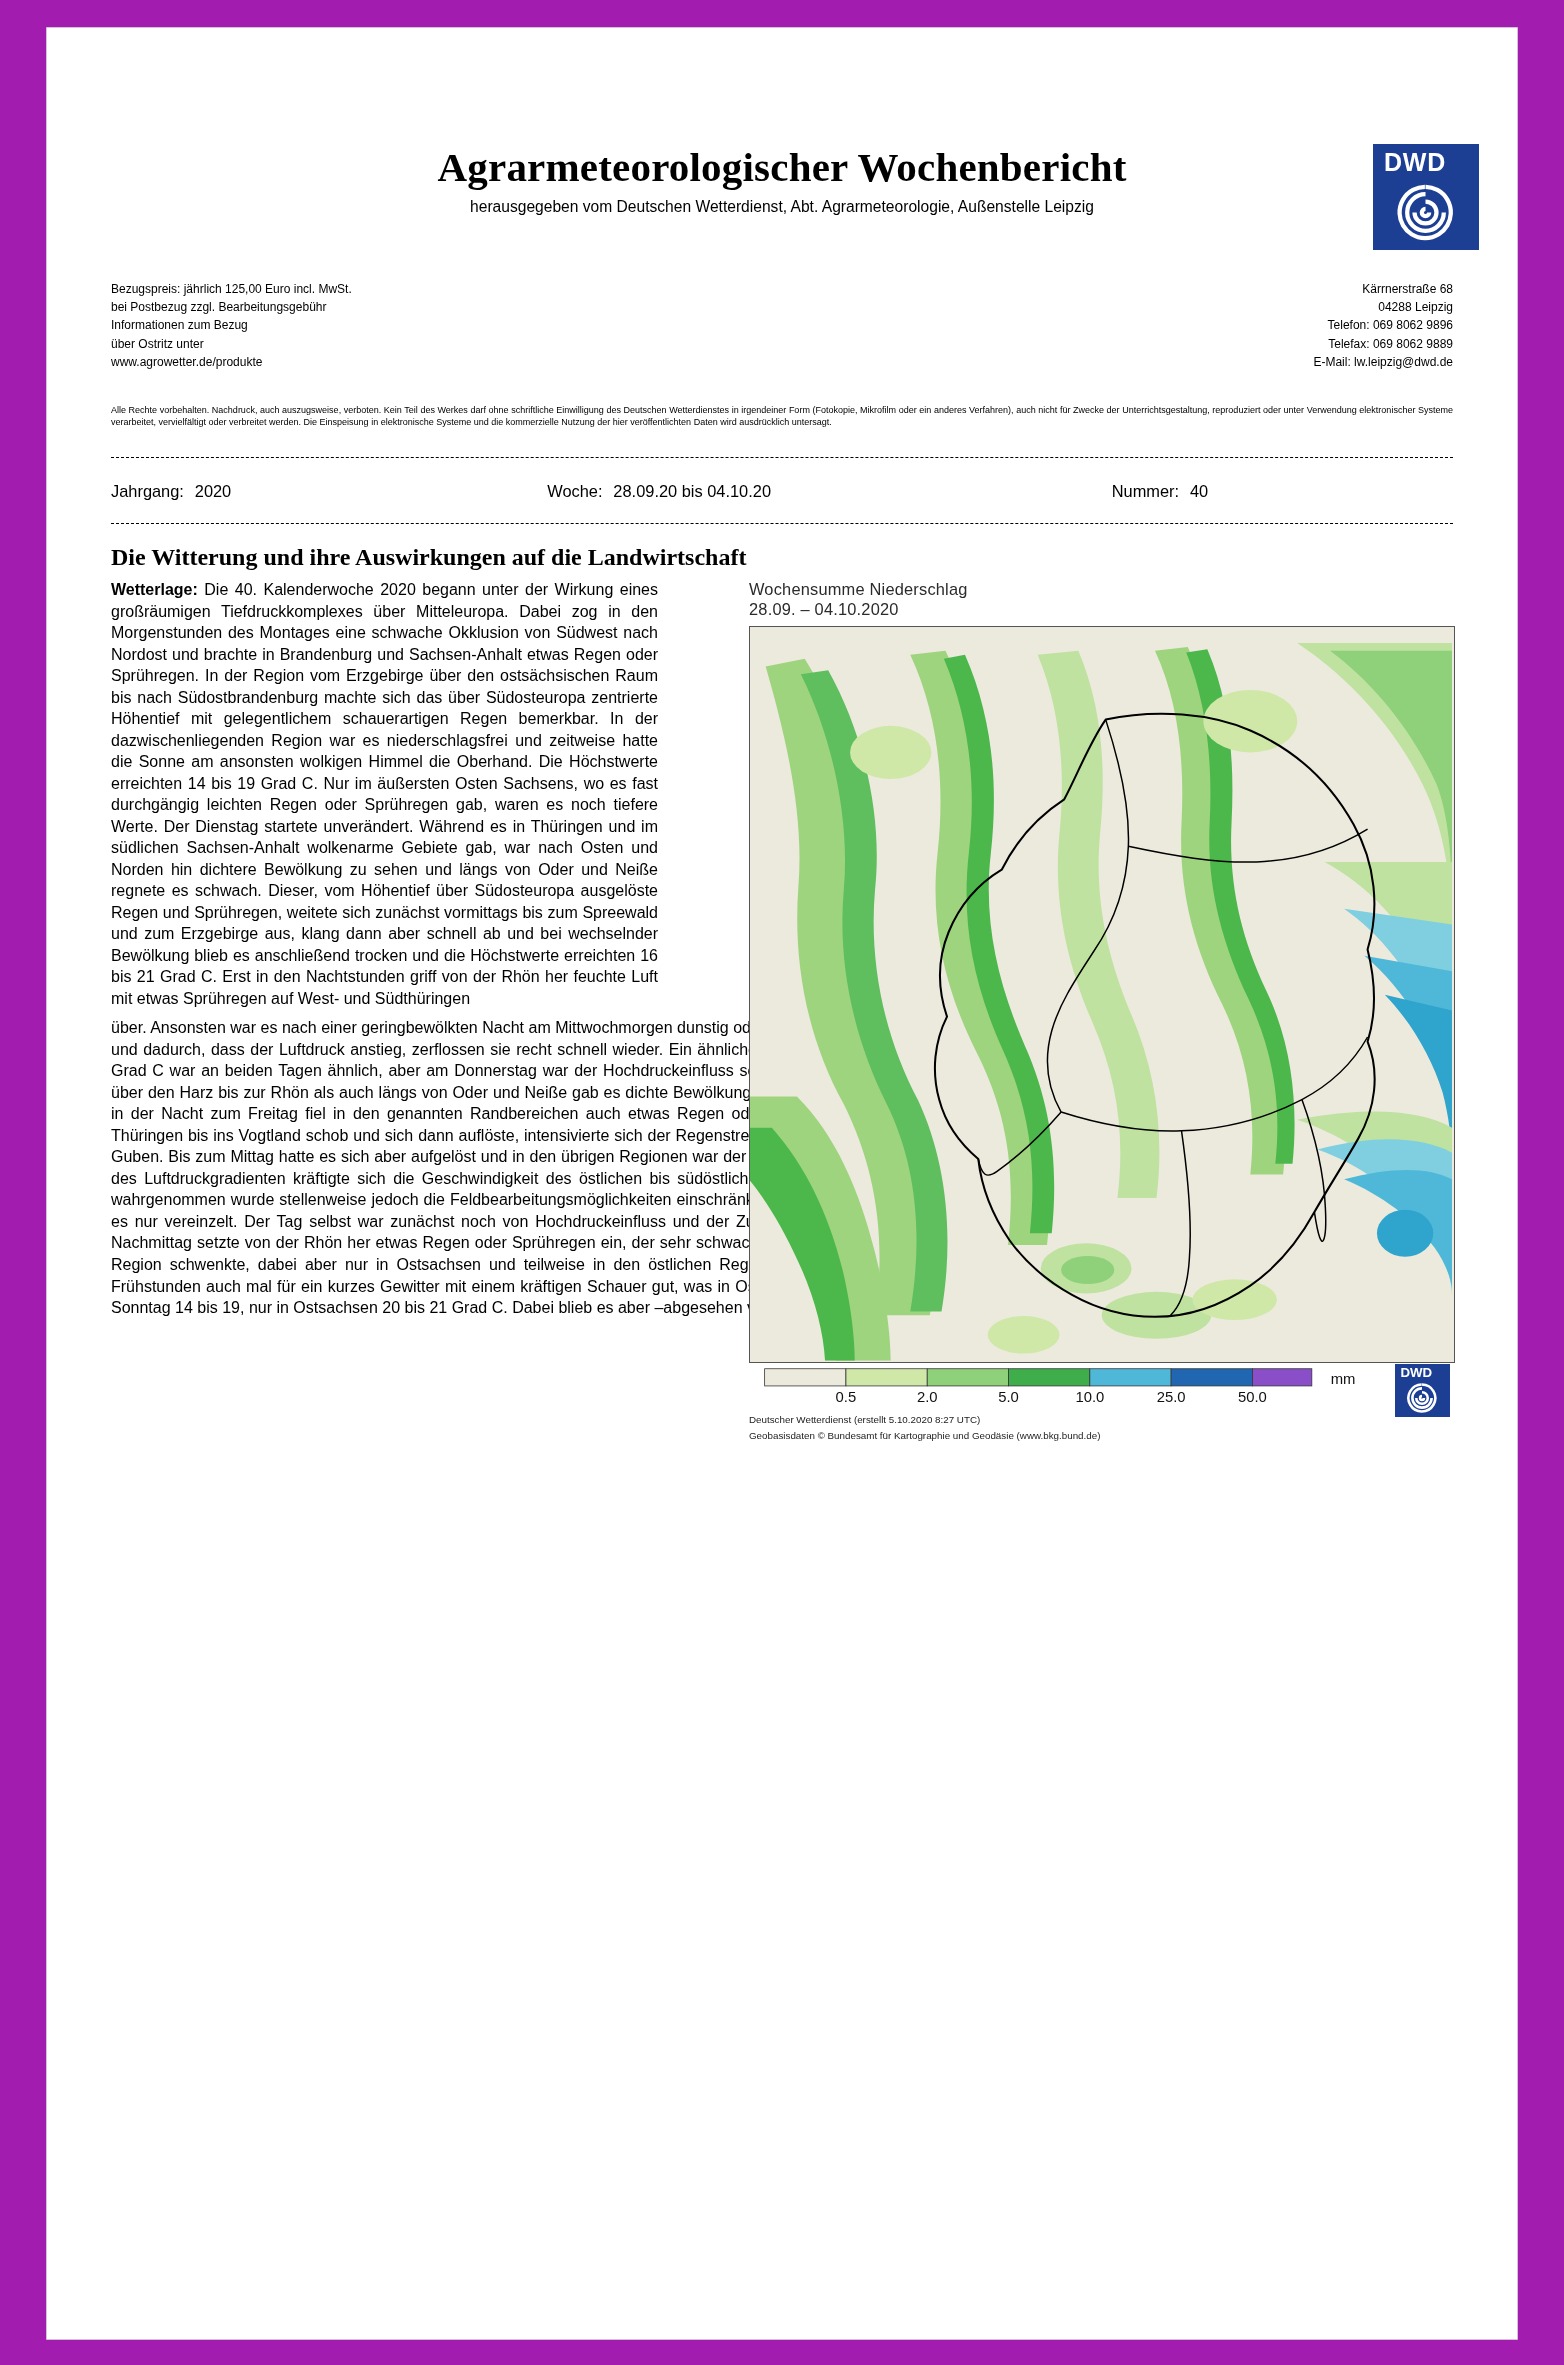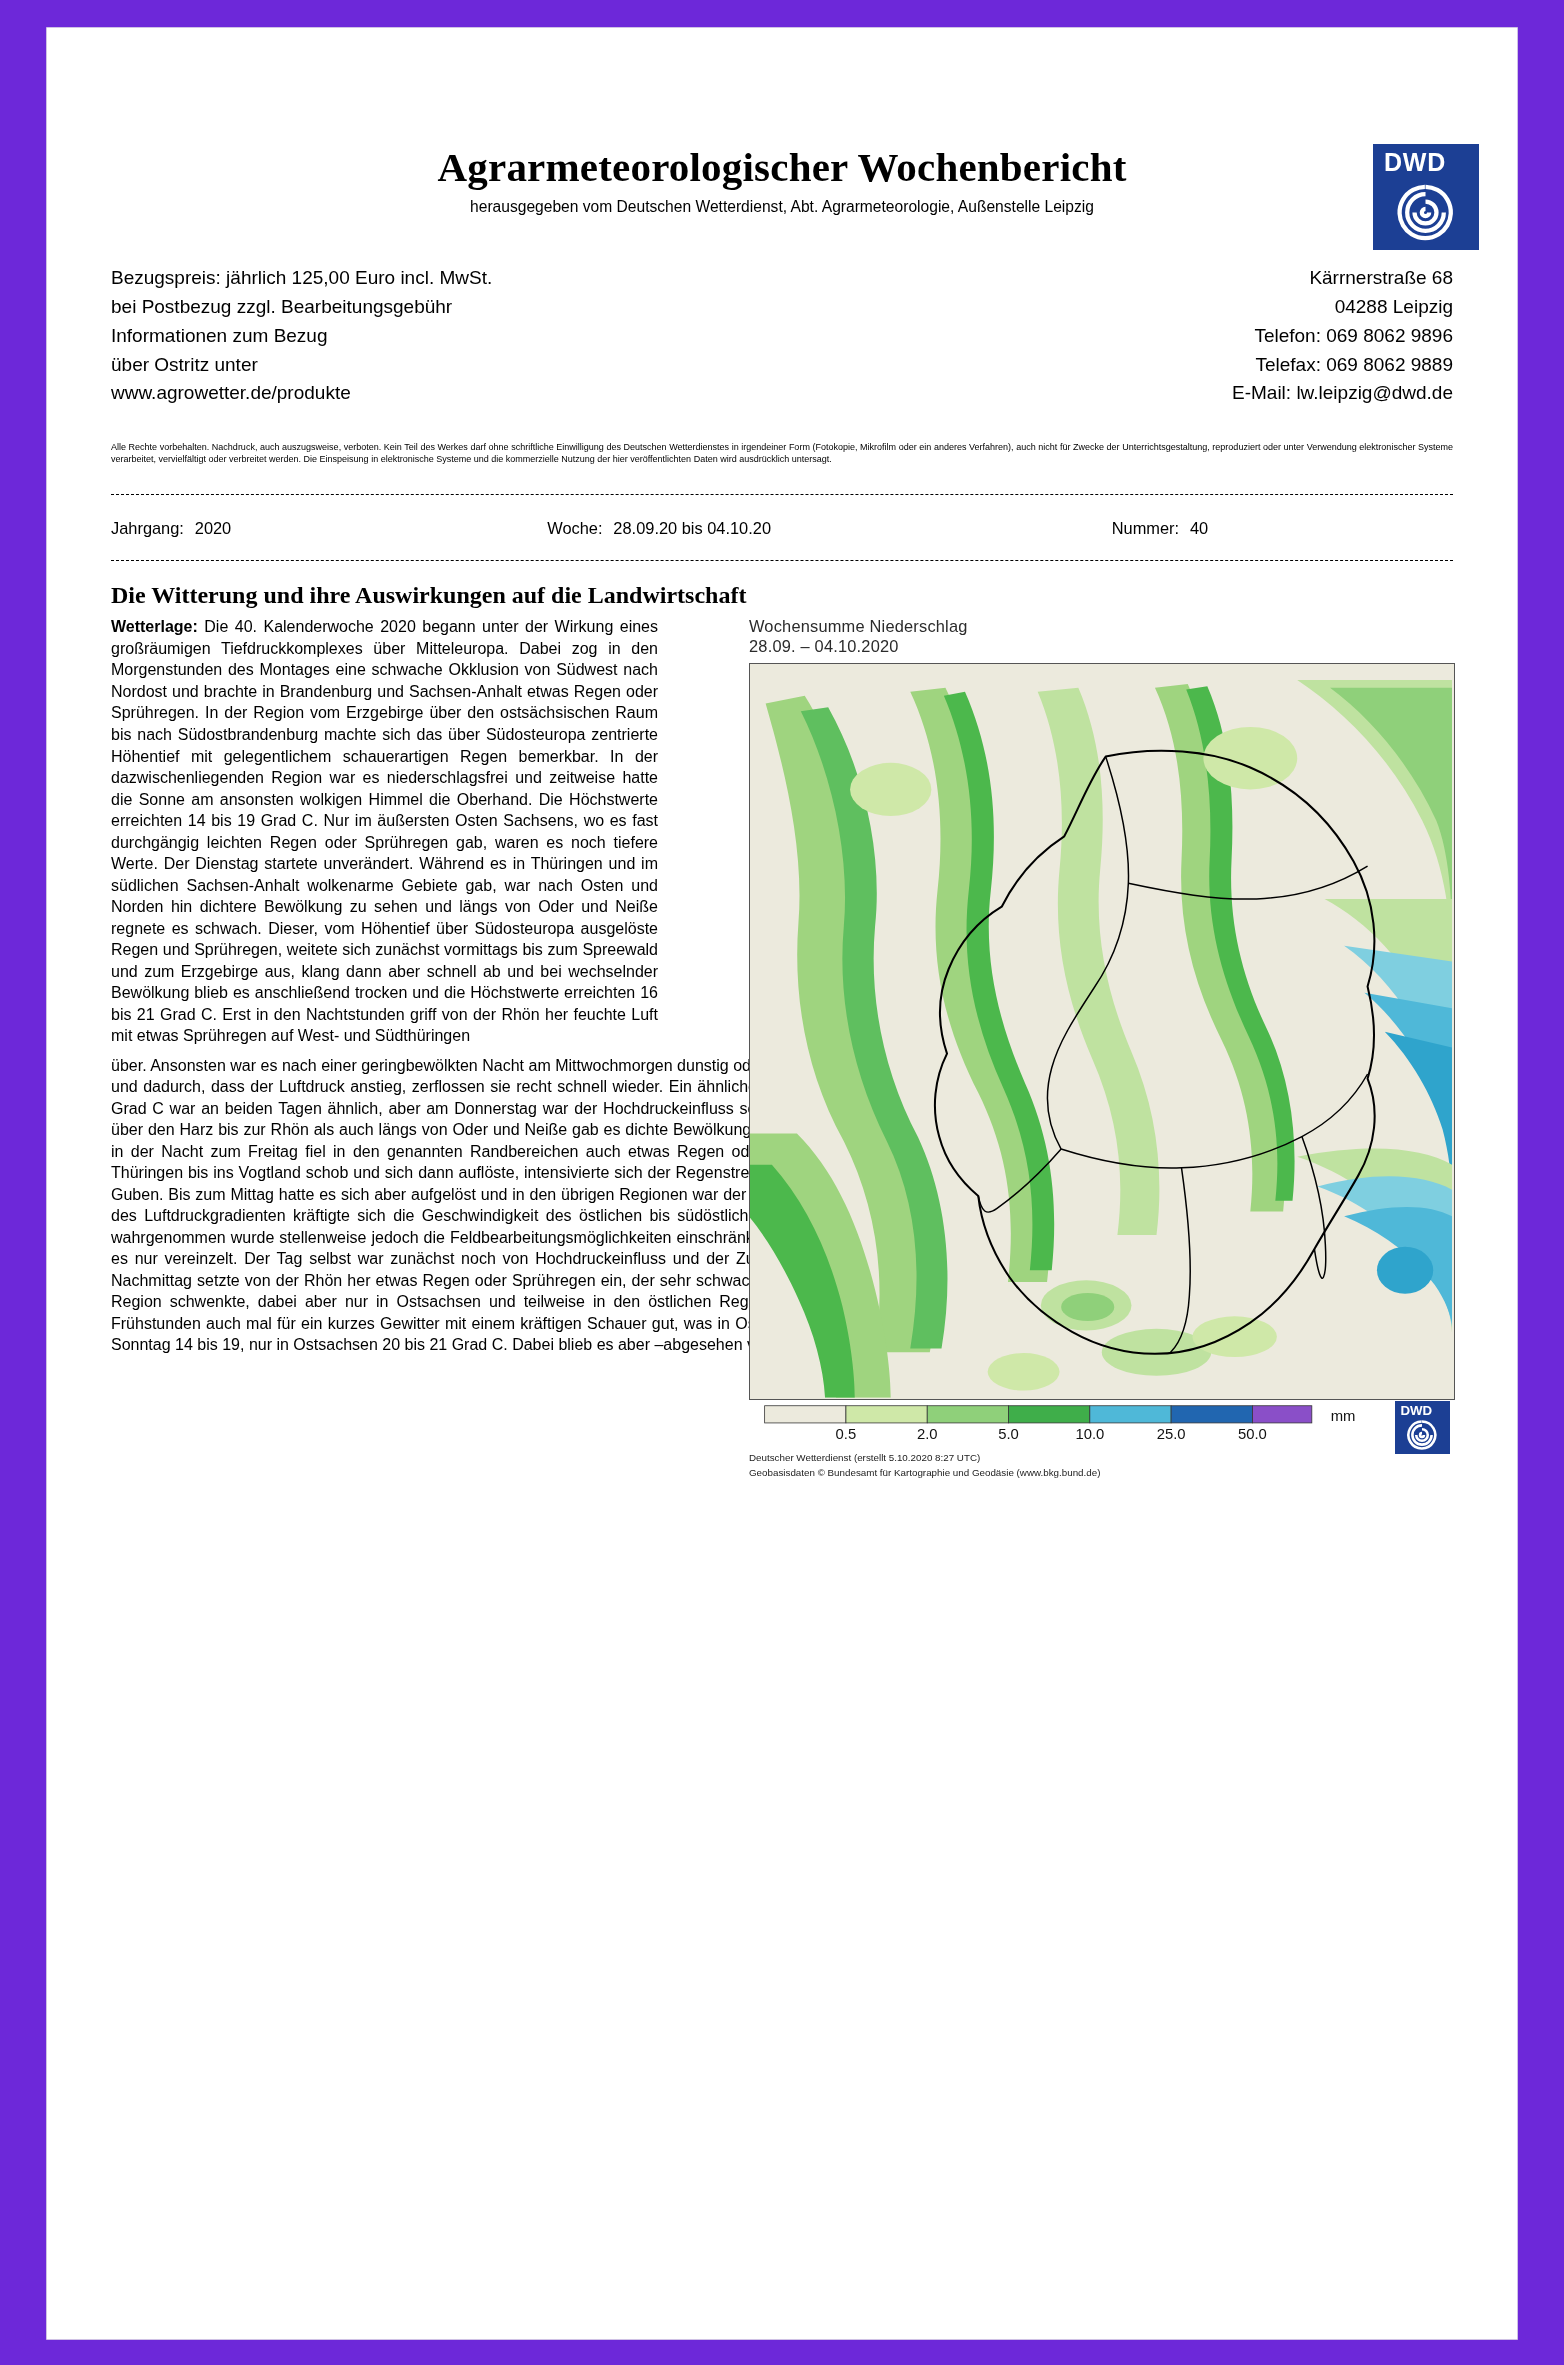--- a/index.html
+++ b/index.html
@@ -6,21 +6,21 @@
     margin: 0;
     padding: 0;
     background: #9a9a9a;
   }
   body {
     font-family: "Liberation Sans", sans-serif;
   }
   .page {
     width: 1564px;
     height: 2366px;
-    background: #6d28d9;
+    background: #a21caf;
     position: relative;
     margin: 0 auto;
     overflow: hidden;
     box-sizing: border-box;
   }
   .sheet {
     position: absolute;
     left: 47px;
     top: 28px;
     width: 1470px;
@@ -76,22 +76,22 @@
     position: absolute;
     left: 22px;
     top: 38px;
     width: 61px;
     height: 61px;
   }
   
   .info-row {
     display: flex;
     justify-content: space-between;
-    margin: 48px 64px 0 64px;
-    font-size: 19px;
+    margin: 64px 64px 0 64px;
+    font-size: 12px;
     line-height: 1.52;
     color: #000;
   }
   .info-left div, .info-right div { white-space: nowrap; }
   .info-right { text-align: right; }
   
   .legal {
     margin: 34px 64px 0 64px;
     font-size: 9px;
     line-height: 1.33;

